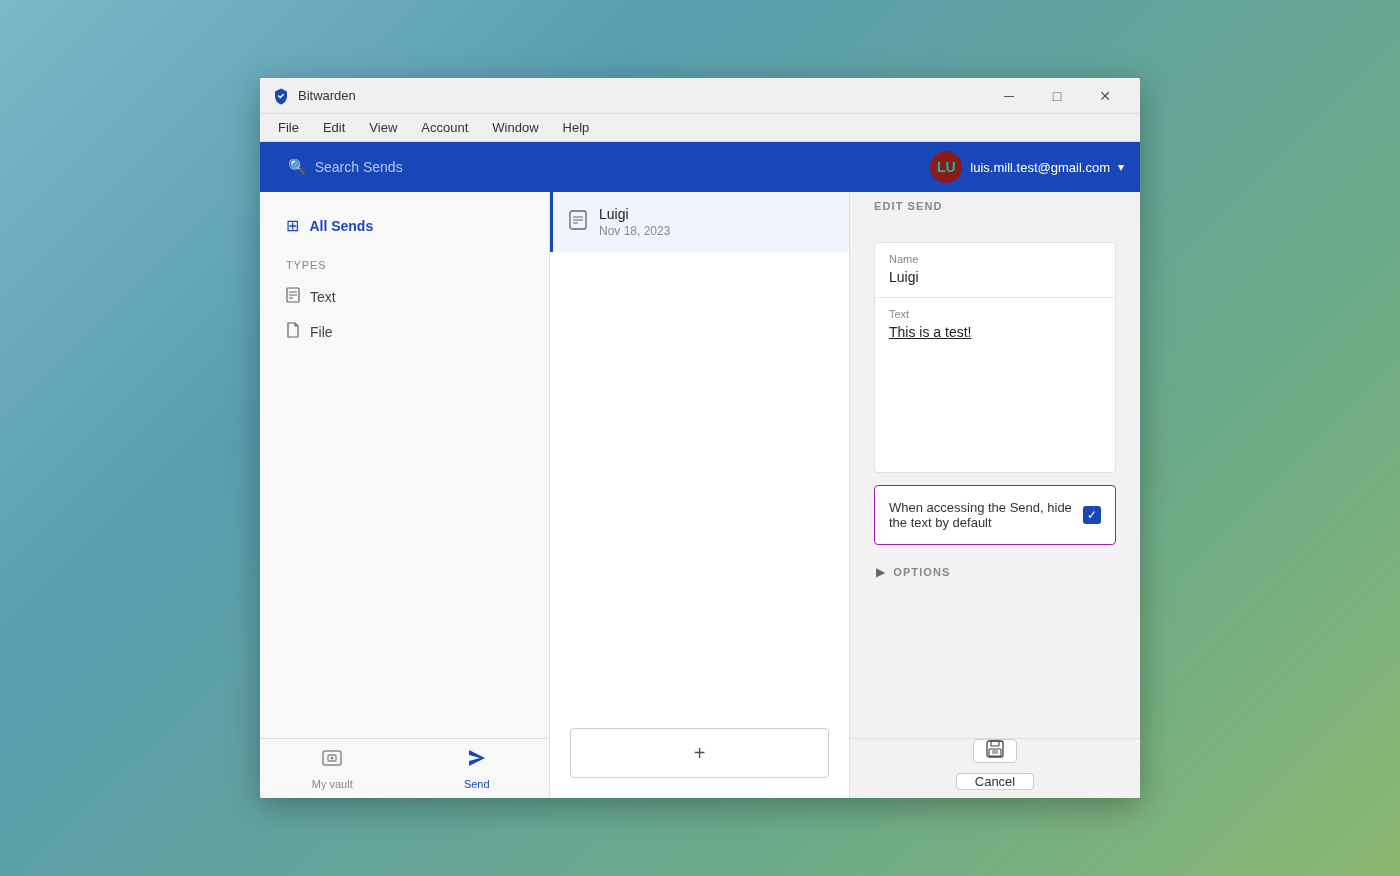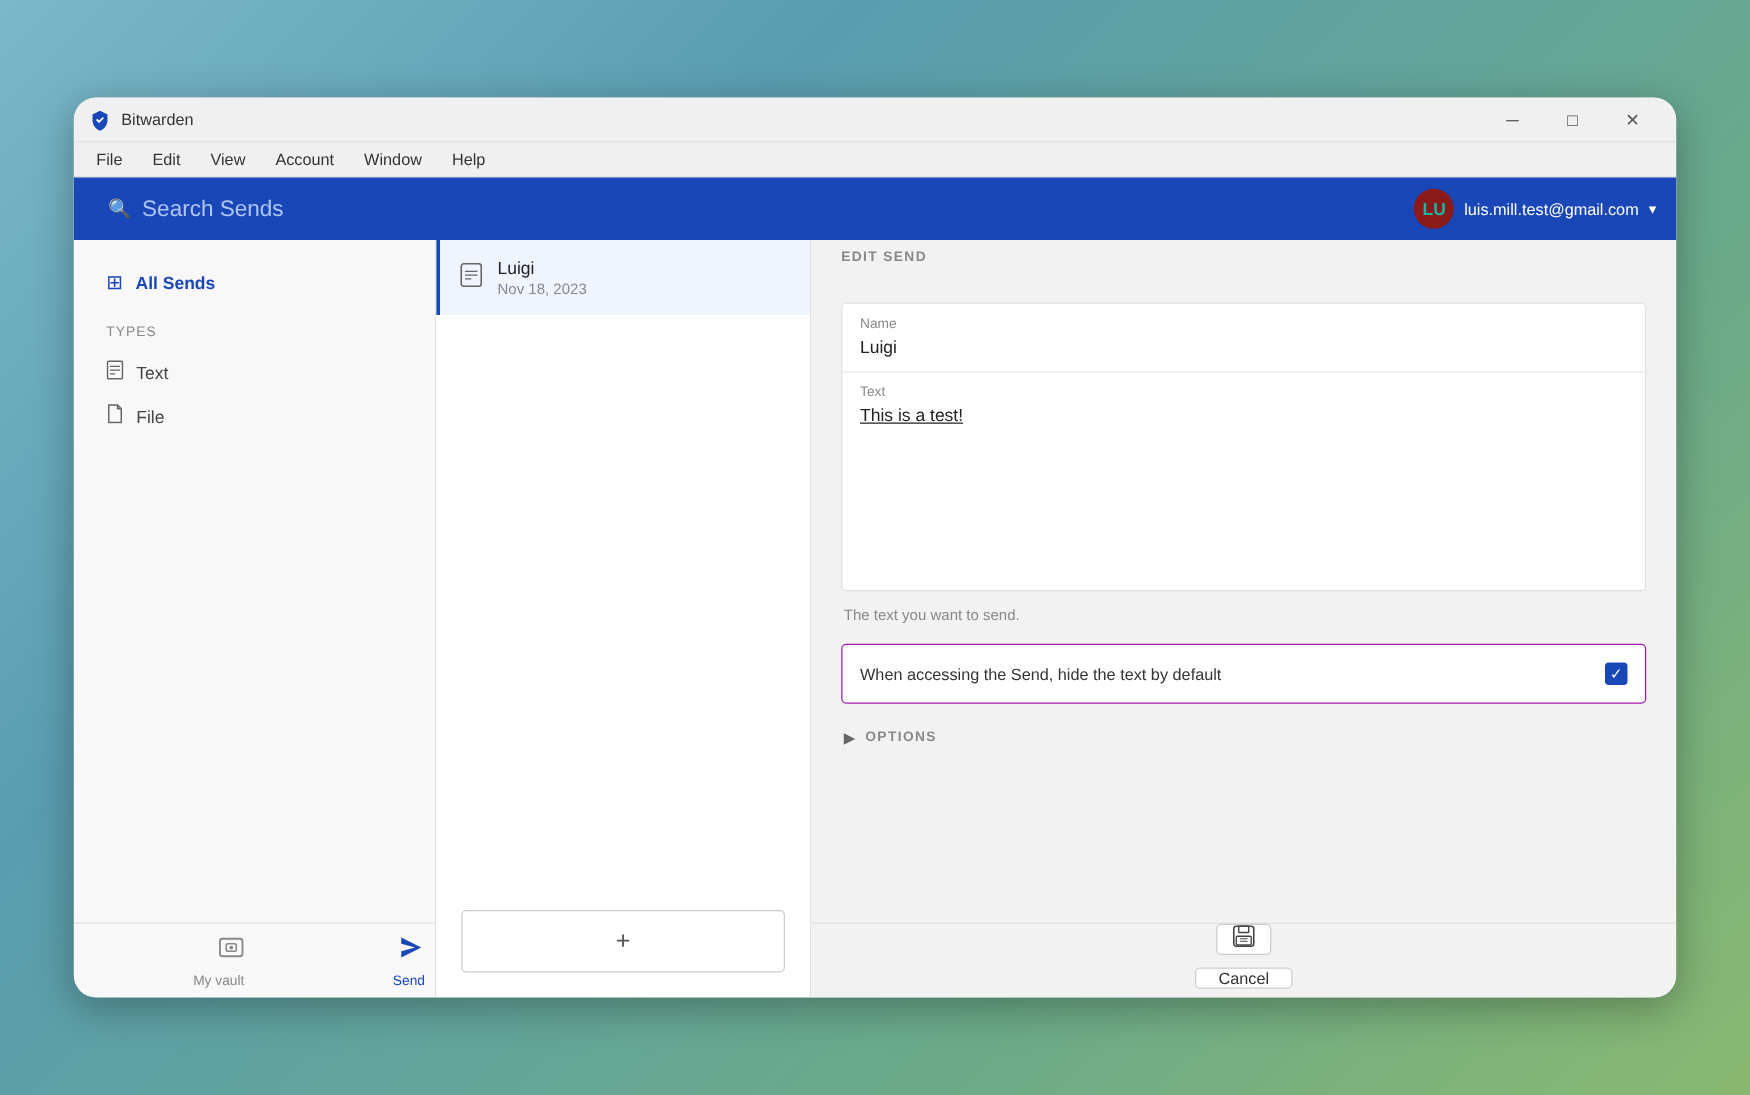--- a/index.html
+++ b/index.html
@@ -8,24 +8,24 @@
       height: 876px;
       background: linear-gradient(135deg, #7bb8c8 0%, #5a9db0 30%, #6aaa8a 70%, #8ab870 100%);
       display: flex;
       align-items: center;
       justify-content: center;
       font-family: 'Segoe UI', Arial, sans-serif;
       overflow: hidden;
     }
 
     .window {
-      width: 1282px;
+      width: 880px;
       height: 720px;
       background: #f0f0f0;
-      border-radius: 18px;
+      border-radius: 2px;
       box-shadow: 0 8px 32px rgba(0,0,0,0.3);
       display: flex;
       flex-direction: column;
       overflow: hidden;
     }
 
     
     .title-bar {
       height: 36px;
       background: #f0f0f0;
@@ -100,21 +100,21 @@
       display: flex;
       align-items: center;
       padding: 0 12px;
       gap: 8px;
     }
     .search-box input {
       background: transparent;
       border: none;
       outline: none;
       color: #5eead4;
-      font-size: 18px;
+      font-size: 14px;
       width: 100%;
     }
     .search-box input::placeholder { color: #aec6f8; }
     .search-icon-svg {
       color: #aec6f8;
       font-size: 15px;
     }
 
     .user-badge {
       display: flex;
@@ -202,21 +202,21 @@
     .sidebar-bottom {
       height: 60px;
       border-top: 1px solid #e0e0e0;
       display: flex;
       align-items: center;
     }
     .nav-tab {
       flex: 1;
       display: flex;
       flex-direction: column;
-      align-items: flex-end;
+      align-items: center;
       justify-content: center;
       gap: 4px;
       cursor: pointer;
       padding: 8px;
       font-size: 11px;
       color: #888;
     }
     .nav-tab.active { color: #1a47b8; }
     .nav-tab-icon { font-size: 20px; }
 
@@ -517,21 +517,20 @@
           <div class="form-field">
             <div class="field-label">Name</div>
             <div class="field-value">Luigi</div>
           </div>
           <div class="form-field">
             <div class="field-label">Text</div>
             <div class="field-value text-area-field" style="position:relative;">This is a test!</div>
           </div>
         </div>
 
-        <div class="field-hint">The text you want to send.</div>
 
         <div class="checkbox-row">
           <span class="checkbox-label">When accessing the Send, hide the text by default</span>
           <div class="checkbox-blue">✓</div>
         </div>
 
         <div class="options-row">
           <span class="options-chevron">▶</span>
           <span class="options-label">OPTIONS</span>
         </div>

